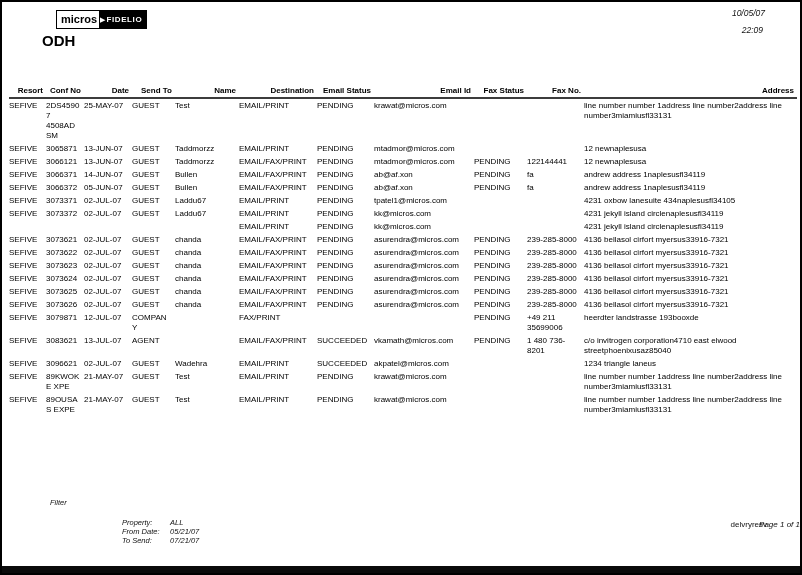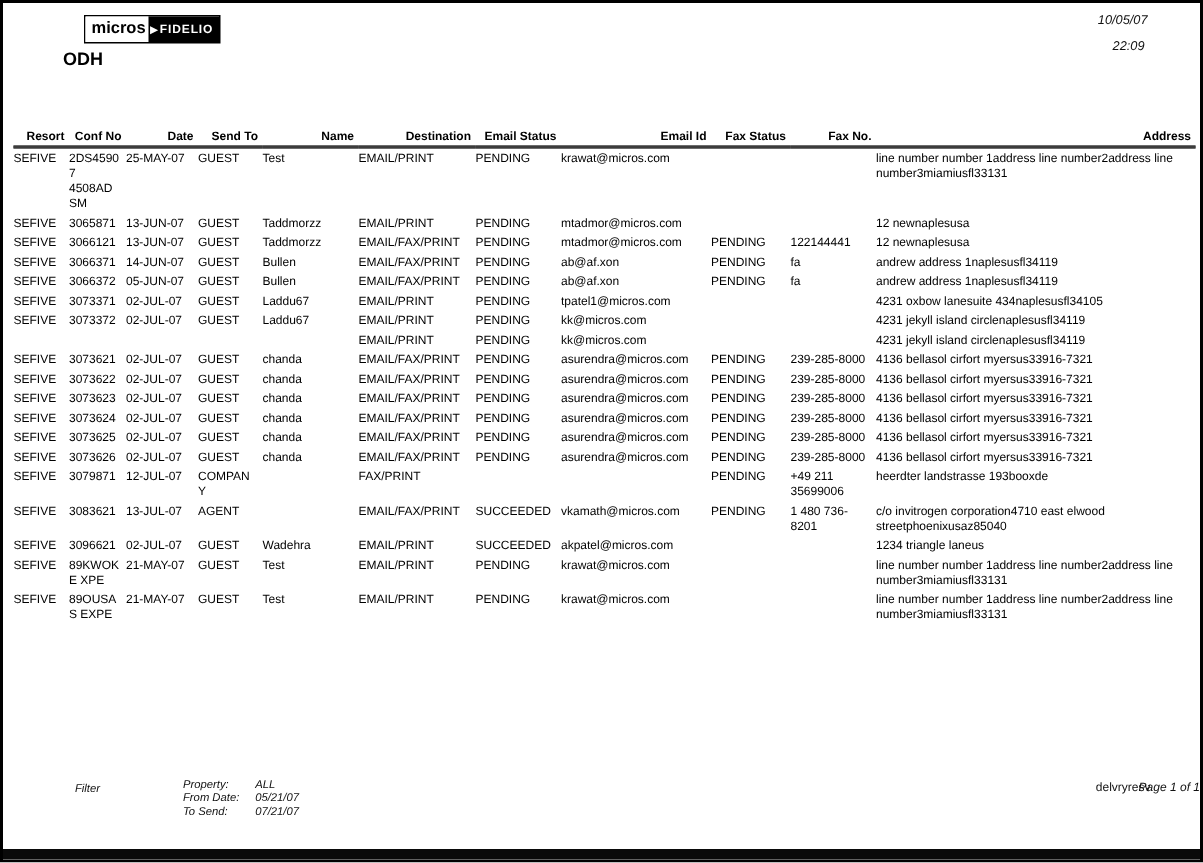--- a/index.html
+++ b/index.html
@@ -8,38 +8,38 @@
     background:#ffffff; border:2px solid #000; overflow:hidden; color:#111;
   }
   .bottom-bar { position:absolute; left:0; right:0; bottom:0; height:7px; background:#0a0a0a; }
 
   
   .logo { position:absolute; left:14px; top:8px; display:inline-flex; align-items:stretch; border:1px solid #000; height:17px;margin-left:40px; }
   .logo-micros { background:#fff; color:#000; font-weight:bold; font-size:11px; line-height:16px; padding:0 2px 0 4px; }
   .logo-black { background:#000; color:#fff; display:flex; align-items:center; padding:0 4px 0 1px; }
   .logo-arrow { color:#fff; font-size:7px; margin-right:1px; }
   .logo-fidelio { font-weight:bold; font-size:8px; letter-spacing:0.6px; }
-  .app-name { position:absolute; left:40px; top:30px; font-size:12px; font-weight:bold; color:#000; }
+  .app-name { position:absolute; left:40px; top:30px; font-size:15px; font-weight:bold; color:#000; }
   .report-title { position:absolute; left:0; right:70px; top:36px; text-align:center; font-size:11.5px; font-weight:bold; font-style:italic; color:#000; }
   .print-date { position:absolute; right:35px; top:6px; font-size:8.5px; font-style:italic; }
   .print-time { position:absolute; right:37px; top:23px; font-size:8.5px; font-style:italic; }
 
   
   table.report { position:absolute; left:7px; top:84px; border-collapse:collapse; table-layout:fixed; width:788px; }
   table.report th {
     text-align:right; font-size:8px; font-weight:bold; color:#000;
     padding:0 3px 2px 0; vertical-align:bottom; border-bottom:2px solid #3c3c3c;
   }
   table.report td {
     font-size:8px; color:#000; padding:1.5px 4px 1.5px 0; vertical-align:top; line-height:10px;
     word-wrap:break-word; overflow-wrap:break-word;
   }
 
   
-  .filter-label { position:absolute; left:48px; top:519px; font-size:7.5px; font-style:italic; }
+  .filter-label { position:absolute; left:48px; top:496px; font-size:7.5px; font-style:italic; }
   .filter-block { position:absolute; left:120px; top:516px; font-size:7.5px; font-style:italic; line-height:9px; }
   .filter-row span { display:inline-block; }
   .filter-key { min-width:46px; }
   .page-info { position:absolute; left:0; right:0; top:518px; text-align:right; font-size:8px; font-style:italic; }
   .report-code { position:absolute; right:33px; top:518px; font-size:8px; }
 </style>
 </head>
 <body>
 
 <div class="page">

